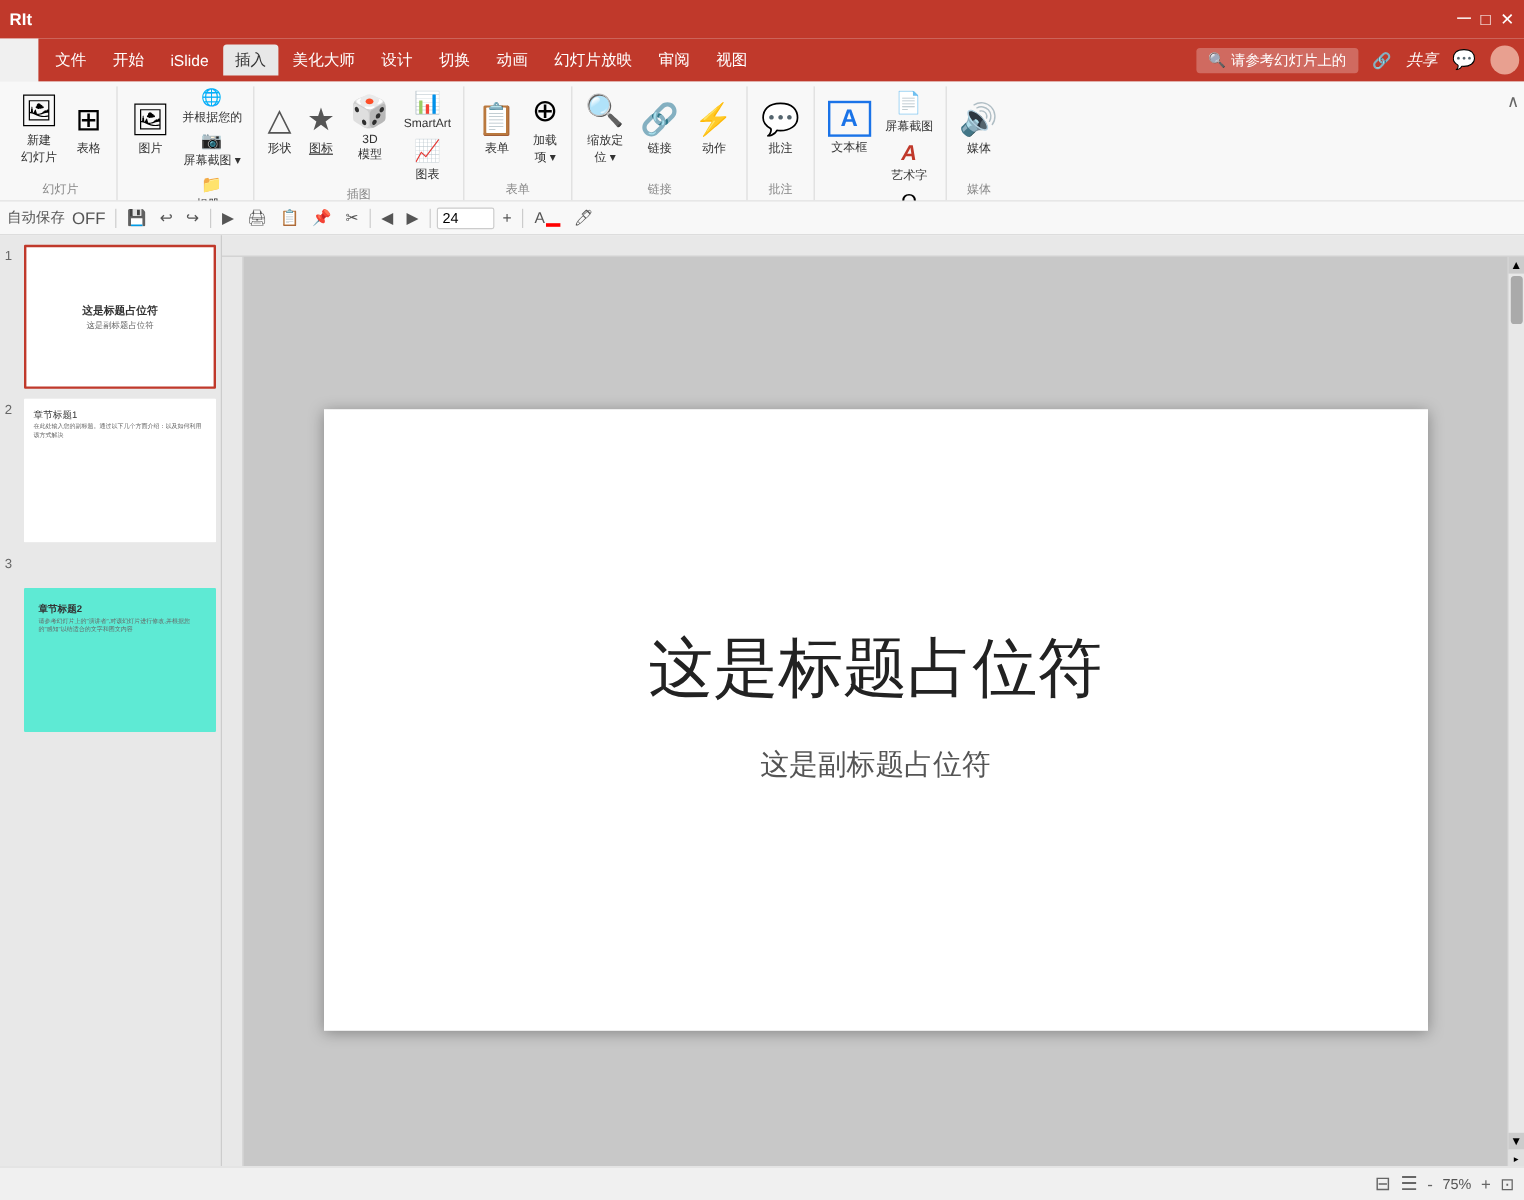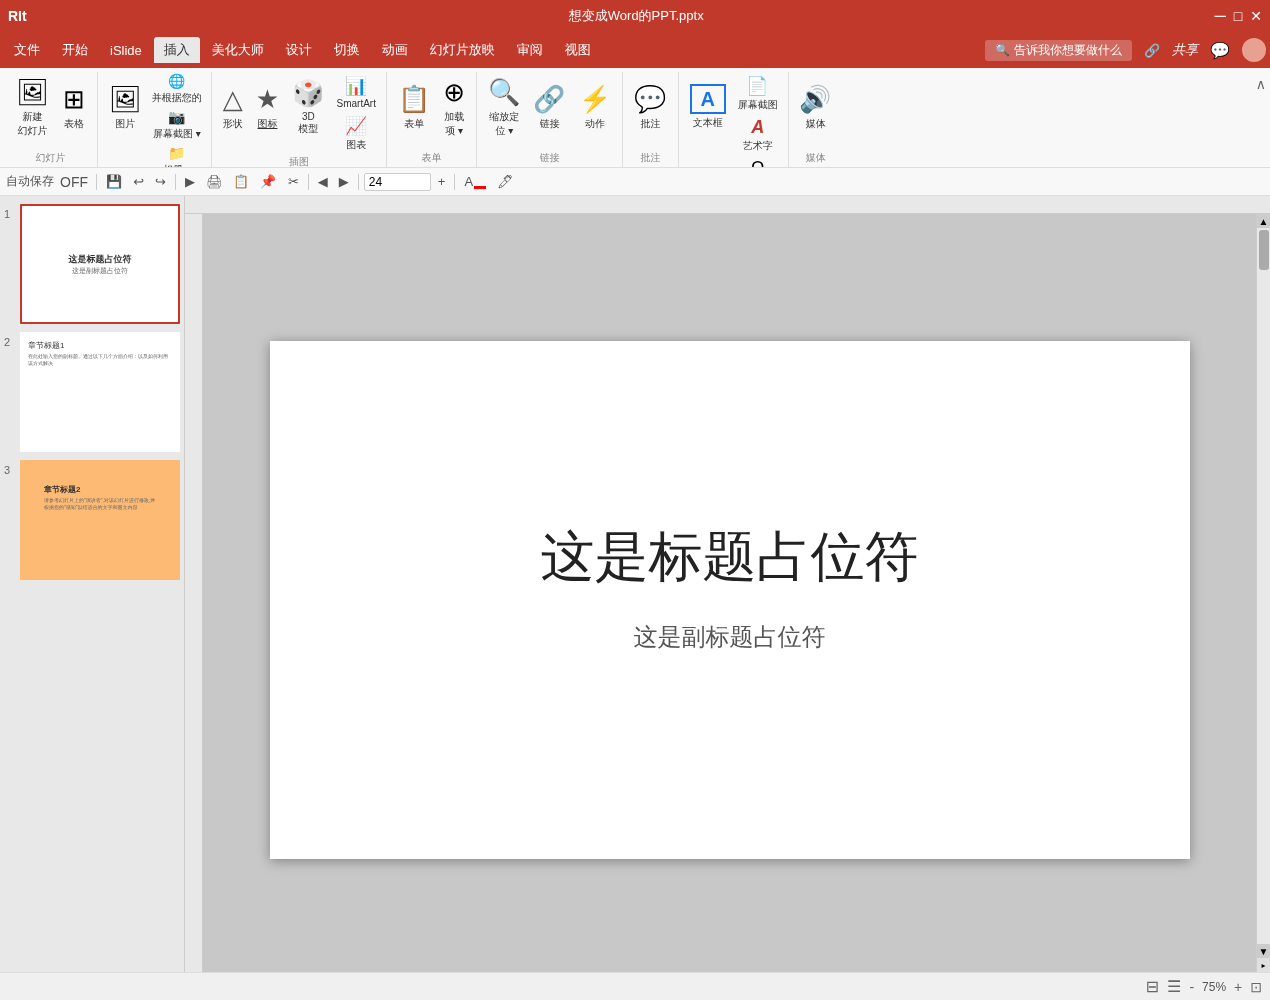--- a/index.html
+++ b/index.html
@@ -6,21 +6,21 @@
     body { width: 1270px; height: 1000px; overflow: hidden; font-family: 'Microsoft YaHei', SimSun, sans-serif; background: #f0f0f0; font-size: 12px; }
 
     
     #title-bar {
       height: 32px; background: #c0392b; display: flex; align-items: center; justify-content: space-between;
       padding: 0 8px; color: white;
     }
 
     
     #menu-bar {
-      height: 36px; background: #c0392b; display: flex; align-items: center; padding: 0 4px; gap: 2px; color: white;
+      height: 36px; background: #c0392b; display: flex; align-items: center; padding: 0 4px; gap: 2px; color: white; margin-left: 32px;
     }
     .menu-item {
       padding: 4px 10px; cursor: pointer; font-size: 13px; border-radius: 3px; white-space: nowrap;
     }
     .menu-item.active { background: #e8e8e8; color: #333; border-radius: 3px 3px 0 0; }
 
     
     #ribbon {
       height: 100px; background: #f8f8f8; border-bottom: 1px solid #ddd; display: flex; flex-direction: column;
     }
@@ -95,21 +95,20 @@
     
     #status-bar {
       height: 28px; background: #f0f0f0; border-top: 1px solid #ddd; display: flex; align-items: center; justify-content: flex-end; padding: 0 8px; gap: 8px;
     }
   </style>
 </head>
 <body>
 
 <div id="title-bar">
   <span style="font-size:14px;font-weight:bold;color:white;min-width:50px;">RIt</span>
-  <span style="flex:1;text-align:center;font-size:13px;">想变成Word的PPT.pptx</span>
   <div style="display:flex;gap:8px;align-items:center;">
     <span style="cursor:pointer;font-size:16px;">─</span>
     <span style="cursor:pointer;font-size:14px;">□</span>
     <span style="cursor:pointer;font-size:14px;">✕</span>
   </div>
 </div>
 
 <div id="menu-bar" style="height:36px;background:#c0392b;display:flex;align-items:center;padding:0 4px;gap:2px;color:white;">
   <span class="menu-item">文件</span>
   <span class="menu-item">开始</span>
@@ -118,21 +117,21 @@
   <span class="menu-item">美化大师</span>
   <span class="menu-item">设计</span>
   <span class="menu-item">切换</span>
   <span class="menu-item">动画</span>
   <span class="menu-item">幻灯片放映</span>
   <span class="menu-item">审阅</span>
   <span class="menu-item">视图</span>
   <div style="margin-left:auto;display:flex;align-items:center;gap:12px;color:white;font-size:13px;">
     <div style="background:rgba(255,255,255,0.25);border-radius:3px;padding:2px 10px;display:flex;align-items:center;gap:4px;color:white;font-size:12px;cursor:pointer;">
       <span>🔍</span>
-      <span>告诉我你想要做什么</span>
+      <span>请参考幻灯片上的</span>
     </div>
     <span>🔗</span>
     <span style="cursor:pointer;font-style:italic;">共享</span>
     <span style="cursor:pointer;font-size:16px;">💬</span>
     <span style="cursor:pointer;width:24px;height:24px;background:#e8a090;border-radius:50%;display:inline-block;"></span>
   </div>
 </div>
 
 <div id="ribbon" style="height:100px;background:#f8f8f8;border-bottom:1px solid #ddd;display:flex;flex-direction:column;">
   <div id="ribbon-content" style="flex:1;display:flex;align-items:stretch;padding:4px 0 0 4px;overflow:hidden;">
@@ -293,21 +292,21 @@
   <span class="toolbar-sep"></span>
   <span class="toolbar-btn">▶</span>
   <span class="toolbar-btn">🖨</span>
   <span class="toolbar-btn">📋</span>
   <span class="toolbar-btn">📌</span>
   <span class="toolbar-btn">✂</span>
   <span class="toolbar-sep"></span>
   <span class="toolbar-btn">◀</span>
   <span class="toolbar-btn">▶</span>
   <span class="toolbar-sep"></span>
-  <input class="toolbar-input" style="width: 67px; border: 1px solid rgb(204, 204, 204); border-radius: 2px; padding: 1px 4px; font-size: 12px;" value="24">
+  <input class="toolbar-input" style="width: 48px; border: 1px solid rgb(204, 204, 204); border-radius: 2px; padding: 1px 4px; font-size: 12px;" value="24">
   <span class="toolbar-btn">+</span>
   <span class="toolbar-sep"></span>
   <span class="toolbar-btn" style="display:flex;align-items:center;gap:1px;">A<span style="display:inline-block;width:12px;height:3px;background:#ff0000;margin-top:12px;"></span></span>
   <span class="toolbar-btn">🖊</span>
 </div>
 
 <div id="main-area" style="display:flex;height:calc(1000px - 32px - 36px - 100px - 28px);">
 
   <div id="slide-panel" style="width:185px;background:#e8e8e8;overflow-y:auto;padding:8px 4px;display:flex;flex-direction:column;gap:8px;border-right:1px solid #ccc;">
 
@@ -322,21 +321,21 @@
     <div class="slide-thumb" style="display:flex;gap:4px;align-items:flex-start;cursor:pointer;">
       <span style="font-size:11px;color:#666;min-width:12px;margin-top:4px;">2</span>
       <div style="flex:1;background:white;border:2px solid transparent;border-radius:1px;aspect-ratio:4/3;padding:6px;overflow:hidden;">
         <div style="font-size:8px;color:#333;font-weight:normal;margin-bottom:2px;">章节标题1</div>
         <div style="font-size:5px;color:#666;line-height:1.4;">在此处输入您的副标题。通过以下几个方面介绍：以及如何利用该方式解决</div>
       </div>
     </div>
 
     <div class="slide-thumb" style="display:flex;gap:4px;align-items:flex-start;cursor:pointer;">
       <span style="font-size:11px;color:#666;min-width:12px;margin-top:4px;">3</span>
-      <div style="flex:1;background:#fdba74;border:2px solid transparent;border-radius:1px;aspect-ratio:4/3;padding:22px;overflow:hidden;">
+      <div style="flex:1;background:#5eead4;border:2px solid transparent;border-radius:1px;aspect-ratio:4/3;padding:10px;overflow:hidden;margin-top:30px;">
         <div style="font-size:8px;color:#333;font-weight:bold;margin-bottom:2px;">章节标题2</div>
         <div style="font-size:5px;color:#666;line-height:1.4;">请参考幻灯片上的"演讲者",对该幻灯片进行修改,并根据您的"感知"以结适合的文字和图文内容</div>
       </div>
     </div>
   </div>
 
   <div id="content-area" style="flex:1;display:flex;flex-direction:column;overflow:hidden;">
 
     <div id="ruler-h" style="height:18px;background:#e8e8e8;border-bottom:1px solid #ccc;display:flex;align-items:flex-end;overflow:hidden;padding-left:18px;">
       <div style="display:flex;align-items:flex-end;width:100%;">

